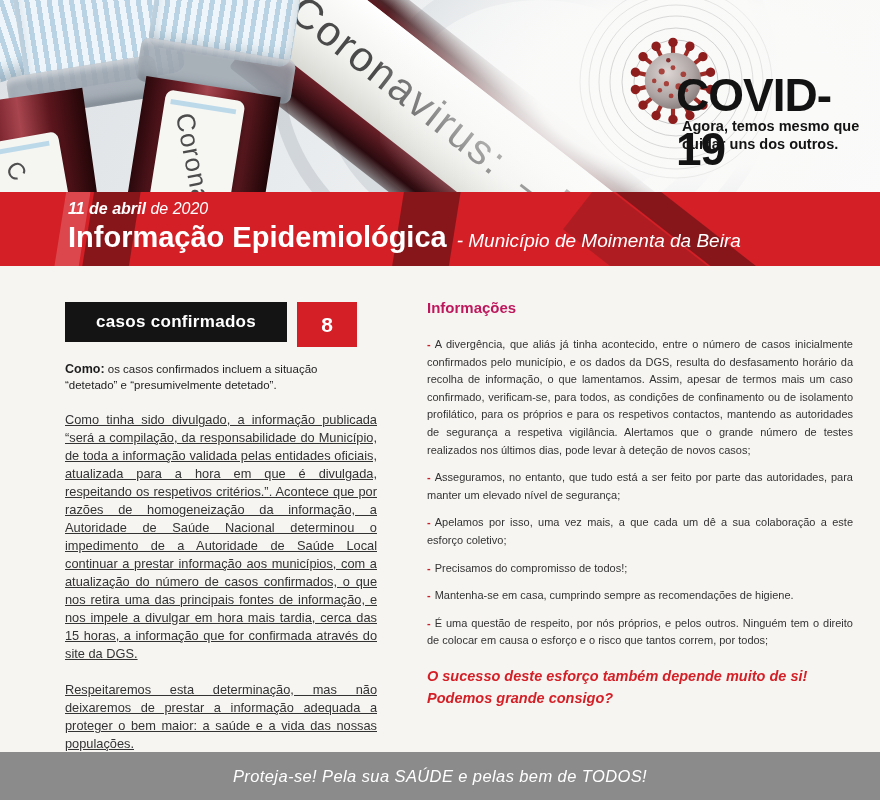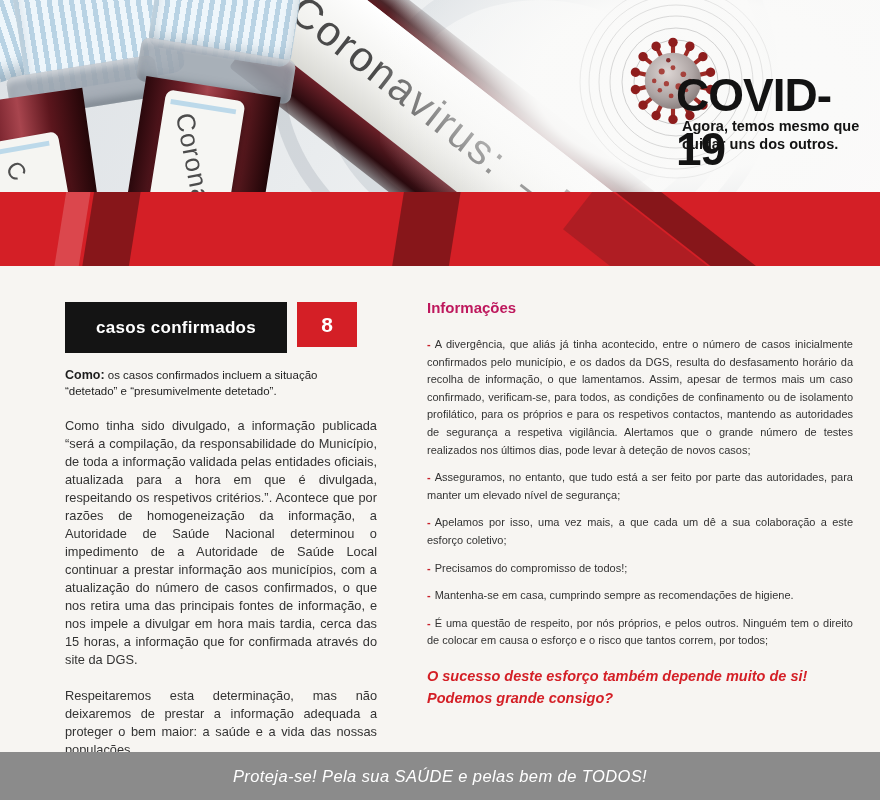--- a/index.html
+++ b/index.html
@@ -91,27 +91,27 @@
   .banner-inner{position:relative;padding:8px 0 0 68px;z-index:2;}
   .banner-date{font-size:16px;font-style:italic;}
   .banner-date .b{font-weight:bold;}
   .banner-title-row{margin-top:3px;white-space:nowrap;}
   .banner-title{font-size:29px;font-weight:bold;letter-spacing:0;}
   .banner-sub{font-size:19px;font-style:italic;margin-left:10px;}
   
   .content{position:absolute;left:0;top:266px;width:880px;height:486px;background:#f7f5f2;}
   .left-col{position:absolute;left:65px;top:36px;width:312px;}
   .boxes{display:flex;}
-  .box-black{width:222px;height:51px;background:#141414;color:#fff;display:flex;align-items:center;justify-content:center;
+  .box-black{width:222px;height:40px;background:#141414;color:#fff;display:flex;align-items:center;justify-content:center;
     font-size:17px;font-weight:bold;letter-spacing:.3px;}
   .box-red{width:60px;height:45px;background:#d41f26;color:#fff;display:flex;align-items:center;justify-content:center;
     font-size:21px;font-weight:bold;margin-left:10px;}
   .nota{margin-top:14px;font-size:11.5px;line-height:16px;color:#1d1d1d;width:300px;}
   .nota .b{font-weight:bold;font-size:12.5px;}
-  .para{margin-top:18px;font-size:12.8px;line-height:18px;text-align:justify;color:#333;}
+  .para{margin-top:18px;font-size:12.8px;line-height:18px;text-align:justify;color:#333;text-decoration:underline;}
   .para.p2{}
   .right-col{position:absolute;left:427px;top:33px;width:426px;}
   .info-head{font-size:15px;font-weight:bold;color:#be185d;}
   .bullets{margin-top:20px;}
   .bullet{margin:0 0 10px 0;font-size:11px;line-height:17.6px;text-align:justify;color:#333;}
   .dash{color:#c8202a;font-weight:bold;margin-right:4px;}
   .closing{margin-top:15px;color:#d41f26;font-weight:bold;font-style:italic;font-size:14.5px;line-height:22px;}
   
   .footer{
     position:absolute;left:0;top:752px;width:880px;height:48px;background:#8b8b8b;
@@ -261,20 +261,28 @@
     <div>cuidar uns dos outros.</div>
   </div>
 </div>
 
 <div class="banner">
   <div class="sil silA"></div>
   <div class="sil silA2"></div>
   <div class="sil silB"></div>
   <div class="sil silC"></div>
   <div class="sil silC2"></div>
+  <div class="banner-inner">
+    <div class="banner-date">
+      <span class="b">11 de abril</span><span> de 2020</span>
+    </div>
+    <div class="banner-title-row">
+      <span class="banner-title">Informação Epidemiológica</span><span class="banner-sub">- Município de Moimenta da Beira</span>
+    </div>
+  </div>
 </div>
 
 <div class="content">
 
   <div class="left-col">
     <div class="boxes">
       <div class="box-black">casos confirmados</div>
       <div class="box-red">8</div>
     </div>
     <div class="nota">

